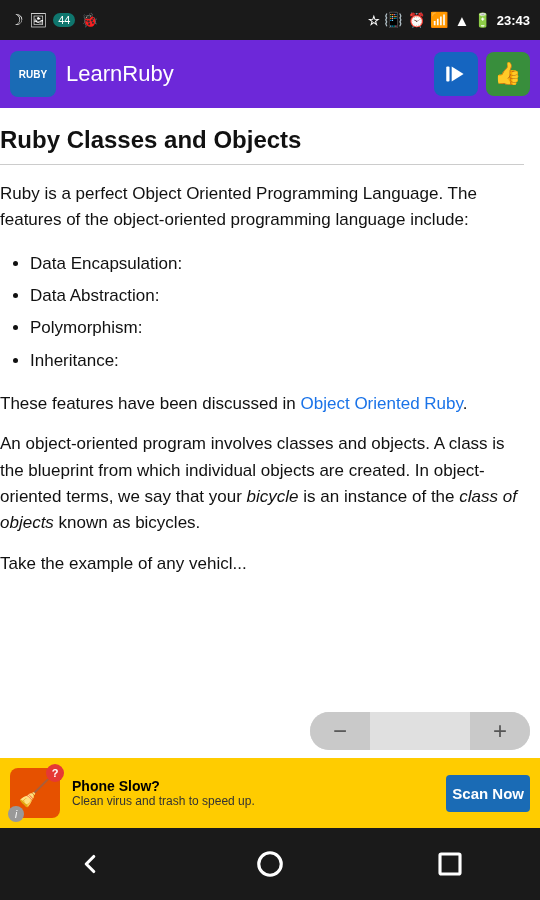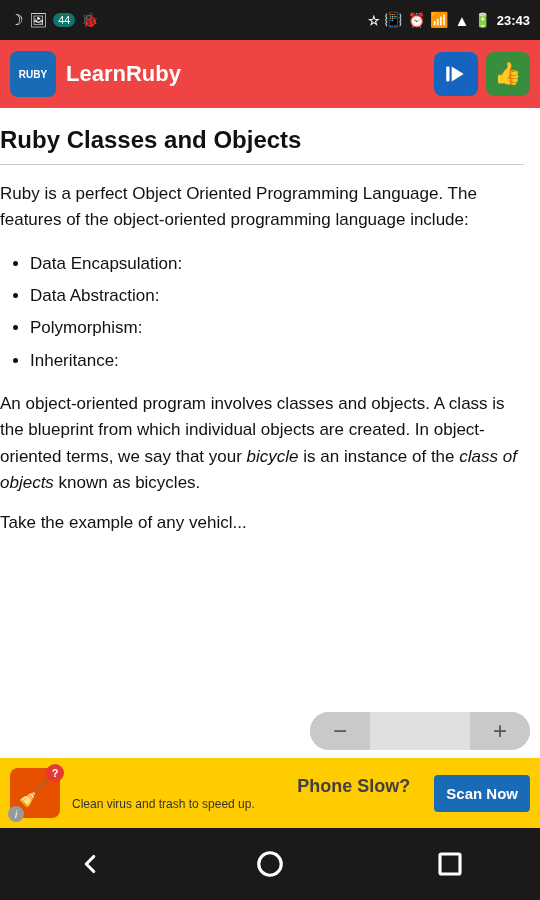--- a/index.html
+++ b/index.html
@@ -17,35 +17,35 @@
       color: #fff;
       font-size: 13px;
     }
     .status-left { display: flex; align-items: center; gap: 6px; }
     .status-right { display: flex; align-items: center; gap: 5px; font-size: 13px; font-weight: bold; }
 
     
     .app-header {
       width: 540px;
       height: 68px;
-      background: #ef4444;
+      background: #6d28d9;
       display: flex;
       align-items: center;
       justify-content: space-between;
       padding: 0 10px;
     }
     .app-header-left { display: flex; align-items: center; gap: 10px; }
     .app-logo {
       width: 46px; height: 46px;
       background: #1a6bb5;
       border-radius: 8px;
       display: flex; align-items: center; justify-content: center;
       font-size: 11px; font-weight: bold; color: #fff;
     }
-    .app-title { color: #fff; font-size: 22px; font-weight: 700; }
+    .app-title { color: #fff; font-size: 22px; font-weight: 400; }
     .app-header-right { display: flex; align-items: center; gap: 8px; }
     .header-btn {
       width: 44px; height: 44px;
       border-radius: 8px;
       display: flex; align-items: center; justify-content: center;
       cursor: pointer;
     }
     .header-btn-play { background: #1565c0; }
     .header-btn-thumb { background: #388e3c; }
 
@@ -141,35 +141,34 @@
       position: absolute;
       top: -4px; right: -4px;
       width: 18px; height: 18px;
       background: #e53935;
       border-radius: 50%;
       display: flex; align-items: center; justify-content: center;
       font-size: 11px; color: #fff; font-weight: bold;
     }
     .ad-text-block { flex: 1; }
     .ad-headline {
-      font-size: 18px;
+      font-size: 14px;
       font-weight: bold;
-      color: #404040;
-      text-align: right;
+      color: #000000;
     }
     .ad-subtext {
       font-size: 12px;
       color: #333;
     }
     .ad-scan-btn {
       background: #1a6bb5;
       color: #fff;
       border: none;
       border-radius: 4px;
-      padding: 10px 12px;
+      padding: 10px 6px;
       font-size: 15px;
       font-weight: bold;
       cursor: pointer;
       white-space: nowrap;
       margin-left: 12px;
     }
     .ad-info-icon {
       position: absolute;
       left: 8px;
       bottom: 6px;
@@ -245,20 +244,23 @@
     <span>Ruby is a perfect Object Oriented Programming Language. The features of the object-oriented programming language include:</span>
   </p>
 
   <ul class="bullet-list">
     <li>Data Encapsulation:</li>
     <li>Data Abstraction:</li>
     <li>Polymorphism:</li>
     <li>Inheritance:</li>
   </ul>
 
+  <p class="body-text">
+    <span>These features have been discussed in </span><a class="link-text">Object Oriented Ruby</a><span>.</span>
+  </p>
 
   <p class="body-text">
     <span>An object-oriented program involves classes and objects. A class is the blueprint from which individual objects are created. In object-oriented terms, we say that your </span><span class="italic-bold" style="font-style: italic;">bicycle</span><span> is an instance of the </span><span class="italic-bold-class" style="font-style: italic;">class of objects</span><span> known as bicycles.</span>
   </p>
 
   <p class="body-text">
     <span>Take the example of any vehicl...</span>
   </p>
 
   <div class="zoom-controls">

